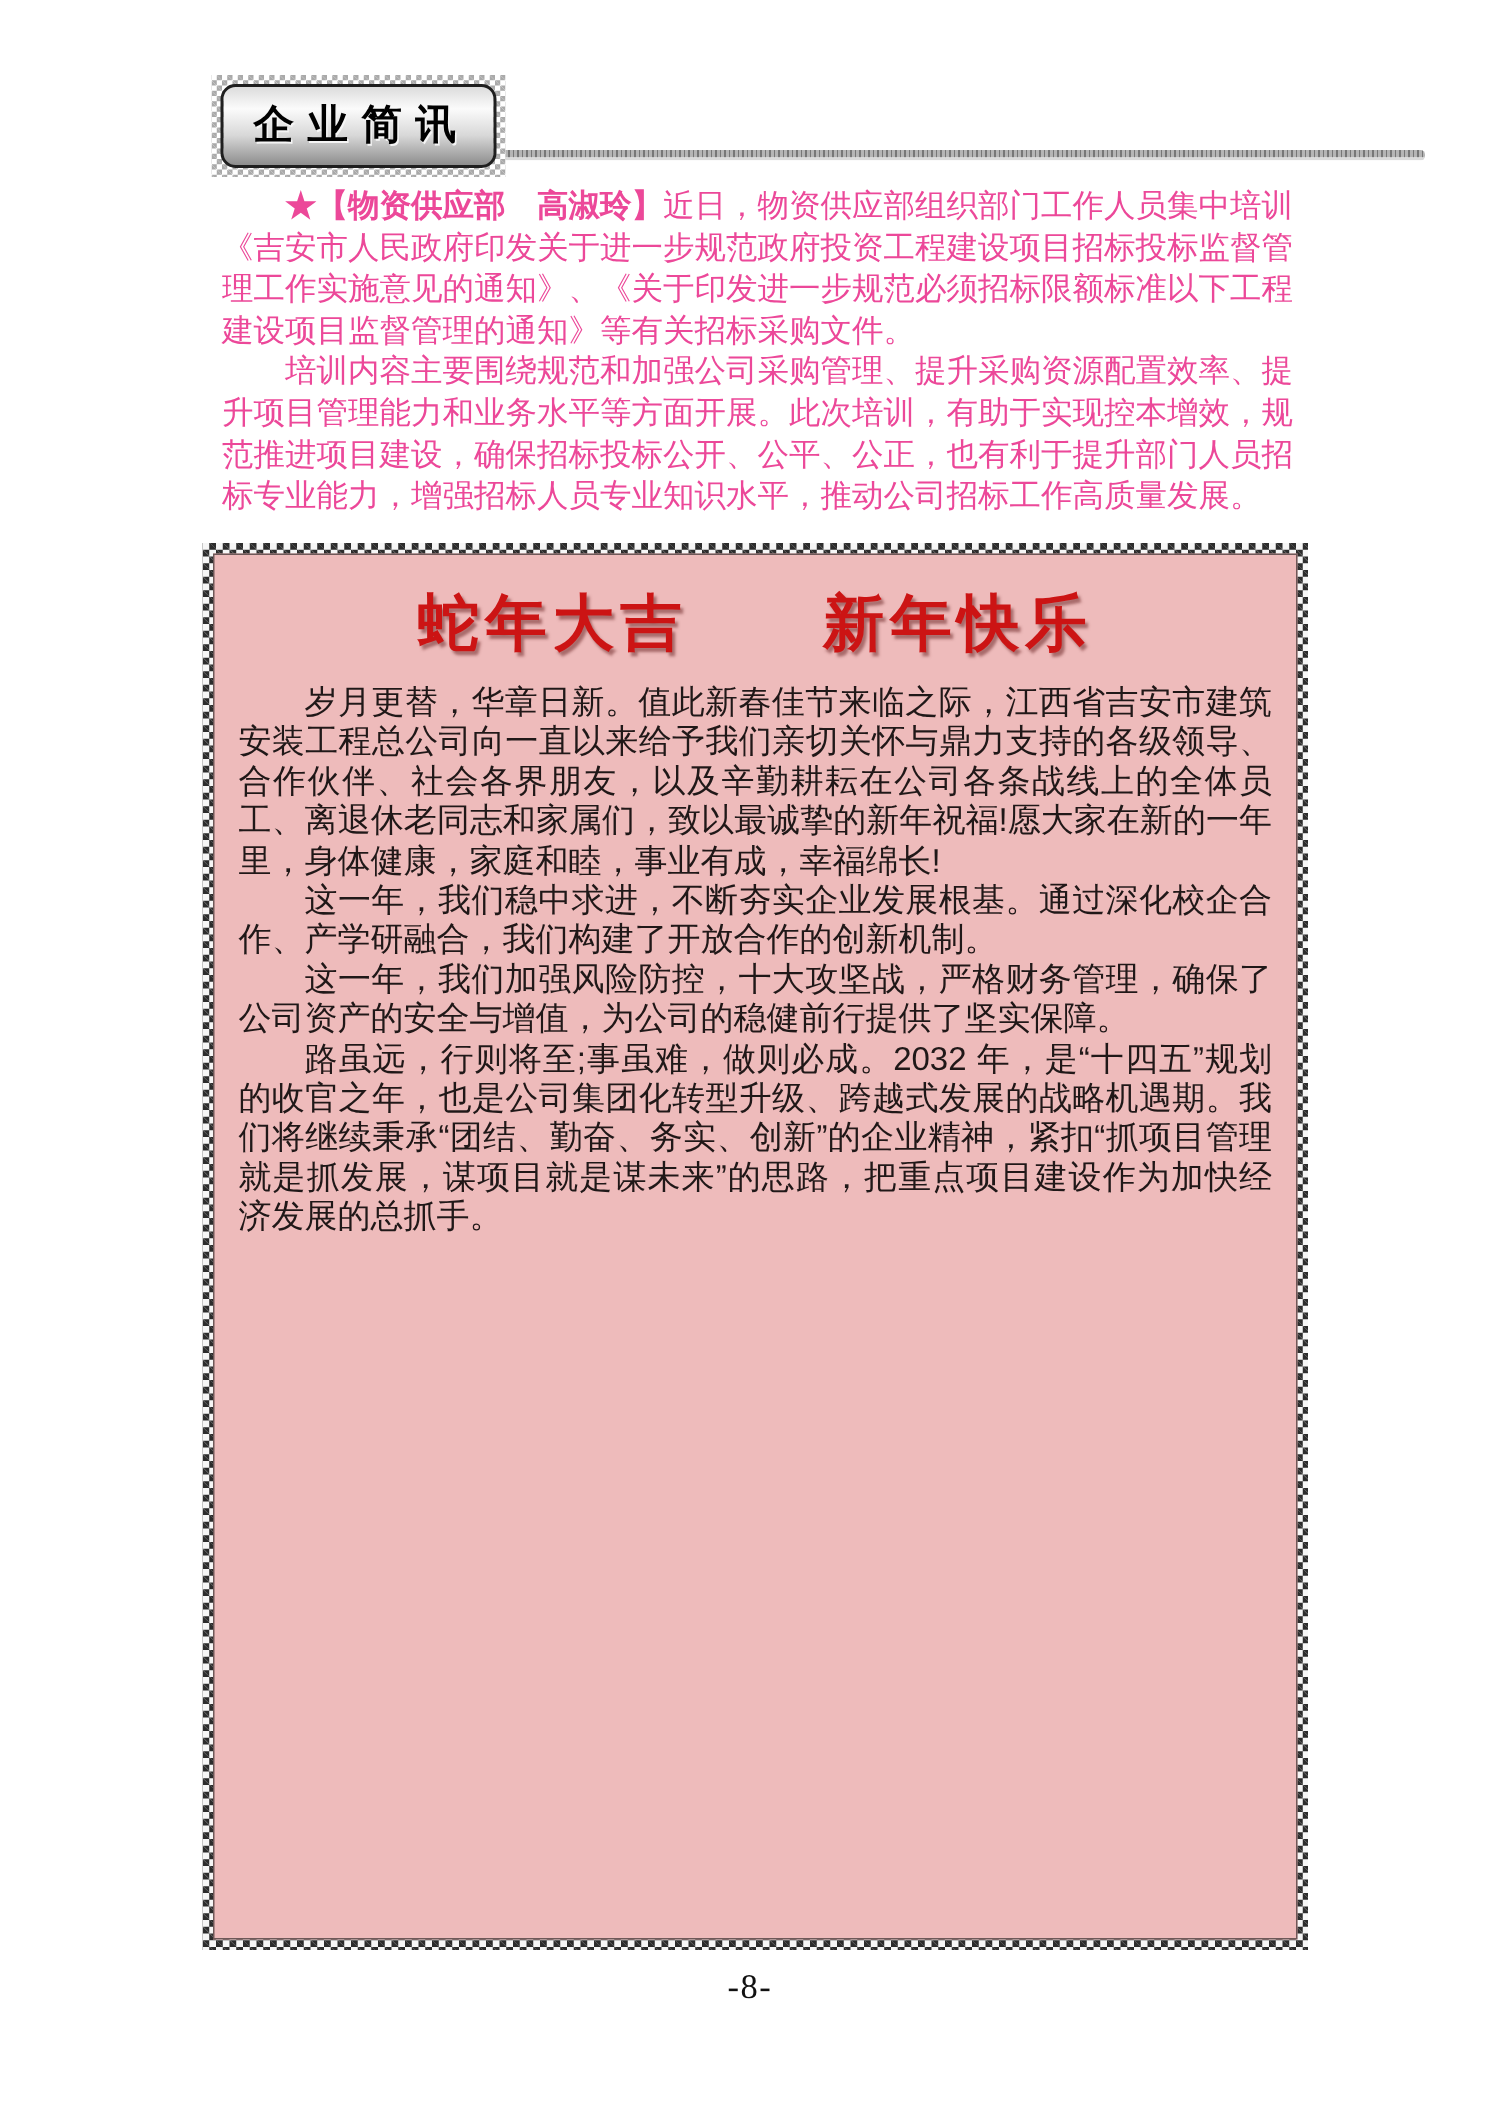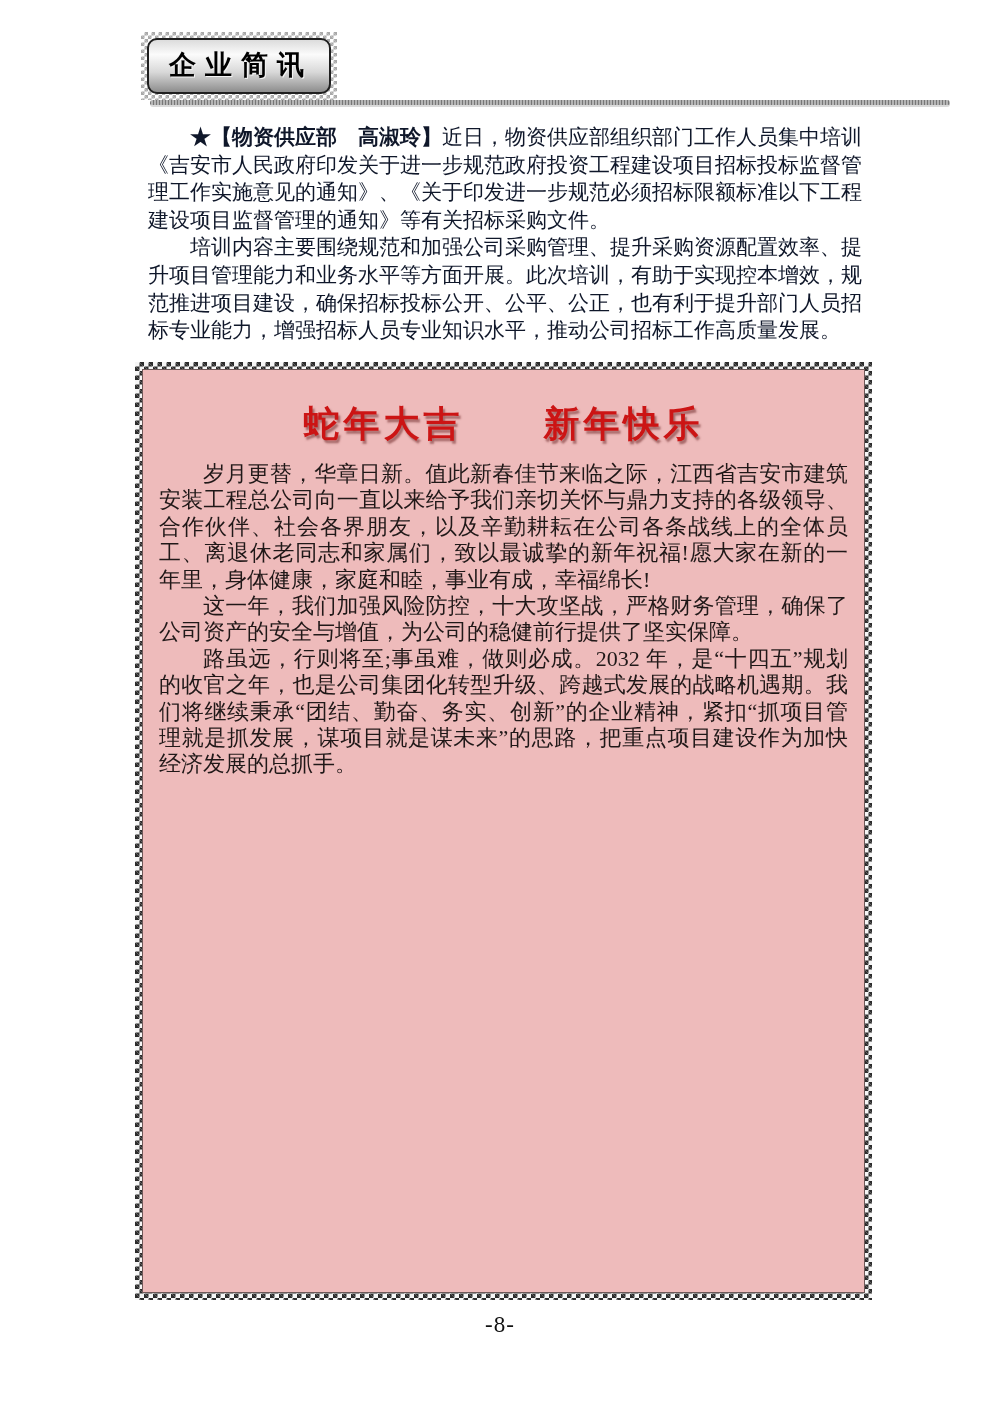--- a/index.html
+++ b/index.html
@@ -6,21 +6,21 @@
   .page{
     position:relative;
     width:1000px;height:1414px;
     background:#ffffff;
     font-family:"Liberation Serif","DejaVu Serif",serif;
     color:#1a1a1a;
     overflow:hidden;
   }
   
   .badge-outer{
-    position:absolute;left:141px;top:32px;
+    position:absolute;left:141px;top:50px;
     padding:6px;
     background-color:#ffffff;
     background-image:
       linear-gradient(45deg,#a9a9a9 25%,transparent 25%,transparent 75%,#a9a9a9 75%),
       linear-gradient(45deg,#a9a9a9 25%,transparent 25%,transparent 75%,#a9a9a9 75%);
     background-size:7px 7px;
     background-position:0 0,3.5px 3.5px;
     z-index:3;
   }
   .badge{
@@ -40,21 +40,21 @@
     background:repeating-linear-gradient(90deg,#777 0 1px,#b5b5b5 1px 3px);
     border-bottom:2px solid #dadada;
     border-radius:3px;
     z-index:1;
   }
   
   .news{
     position:absolute;left:148px;top:124px;width:714px;
     font-size:21px;line-height:27.6px;
     text-align:justify;
-    color:#0f172a;
+    color:#ec4899;
   }
   .news p{margin:0;text-indent:2em;}
   .news .byline{font-weight:bold;}
   
   .greeting-box{
     position:absolute;left:135px;top:362px;width:737px;height:938px;
     box-sizing:border-box;
     padding:7px;
     background-color:#f6f6f6;
     background-image:
@@ -65,38 +65,38 @@
   }
   .greeting-inner{
     box-sizing:border-box;
     width:100%;height:100%;
     background:#eebbbb;
     border:1px solid #6e5858;
     padding:8px 16px 0 16px;
     overflow:hidden;
   }
   .greeting-title{
-    margin:22px 0 12px 0;
+    margin:10px 0 12px 0;
     text-align:center;
-    font-size:36px;
+    font-size:41px;
     font-weight:bold;
     letter-spacing:4px;
     color:#cc1414;
     text-shadow:2px 3px 2px rgba(110,40,40,0.55);
     font-family:"Liberation Serif","DejaVu Serif",serif;
     white-space:pre;
   }
   .greeting-body p{
     margin:0;
     text-indent:2em;
     text-align:justify;
     font-size:22px;
     line-height:26.4px;
     color:#201818;
-    font-family:Liberation Serif, serif;
+    font-family:Liberation Sans, sans-serif;
   }
   
   .page-number{
     position:absolute;left:0;top:1312px;width:100%;
     text-align:center;
     font-size:23px;
     letter-spacing:1px;
     color:#111;
   }
 </style>
@@ -115,20 +115,21 @@
   <div class="news">
     <p><span class="byline">★【物资供应部　高淑玲】</span><span>近日，物资供应部组织部门工作人员集中培训《吉安市人民政府印发关于进一步规范政府投资工程建设项目招标投标监督管理工作实施意见的通知》、《关于印发进一步规范必须招标限额标准以下工程建设项目监督管理的通知》等有关招标采购文件。</span></p>
     <p>培训内容主要围绕规范和加强公司采购管理、提升采购资源配置效率、提升项目管理能力和业务水平等方面开展。此次培训，有助于实现控本增效，规范推进项目建设，确保招标投标公开、公平、公正，也有利于提升部门人员招标专业能力，增强招标人员专业知识水平，推动公司招标工作高质量发展。</p>
   </div>
 
   <div class="greeting-box">
     <div class="greeting-inner">
       <div class="greeting-title">蛇年大吉　　新年快乐</div>
       <div class="greeting-body">
         <p>岁月更替，华章日新。值此新春佳节来临之际，江西省吉安市建筑安装工程总公司向一直以来给予我们亲切关怀与鼎力支持的各级领导、合作伙伴、社会各界朋友，以及辛勤耕耘在公司各条战线上的全体员工、离退休老同志和家属们，致以最诚挚的新年祝福!愿大家在新的一年里，身体健康，家庭和睦，事业有成，幸福绵长!</p>
+        <p>这一年，我们稳中求进，不断夯实企业发展根基。通过深化校企合作、产学研融合，我们构建了开放合作的创新机制。</p>
         <p>这一年，我们加强风险防控，十大攻坚战，严格财务管理，确保了公司资产的安全与增值，为公司的稳健前行提供了坚实保障。</p>
         <p>路虽远，行则将至;事虽难，做则必成。2032 年，是“十四五”规划的收官之年，也是公司集团化转型升级、跨越式发展的战略机遇期。我们将继续秉承“团结、勤奋、务实、创新”的企业精神，紧扣“抓项目管理就是抓发展，谋项目就是谋未来”的思路，把重点项目建设作为加快经济发展的总抓手。</p>
       </div>
     </div>
   </div>
 
   <div class="page-number">-8-</div>
 
 </div>
 

